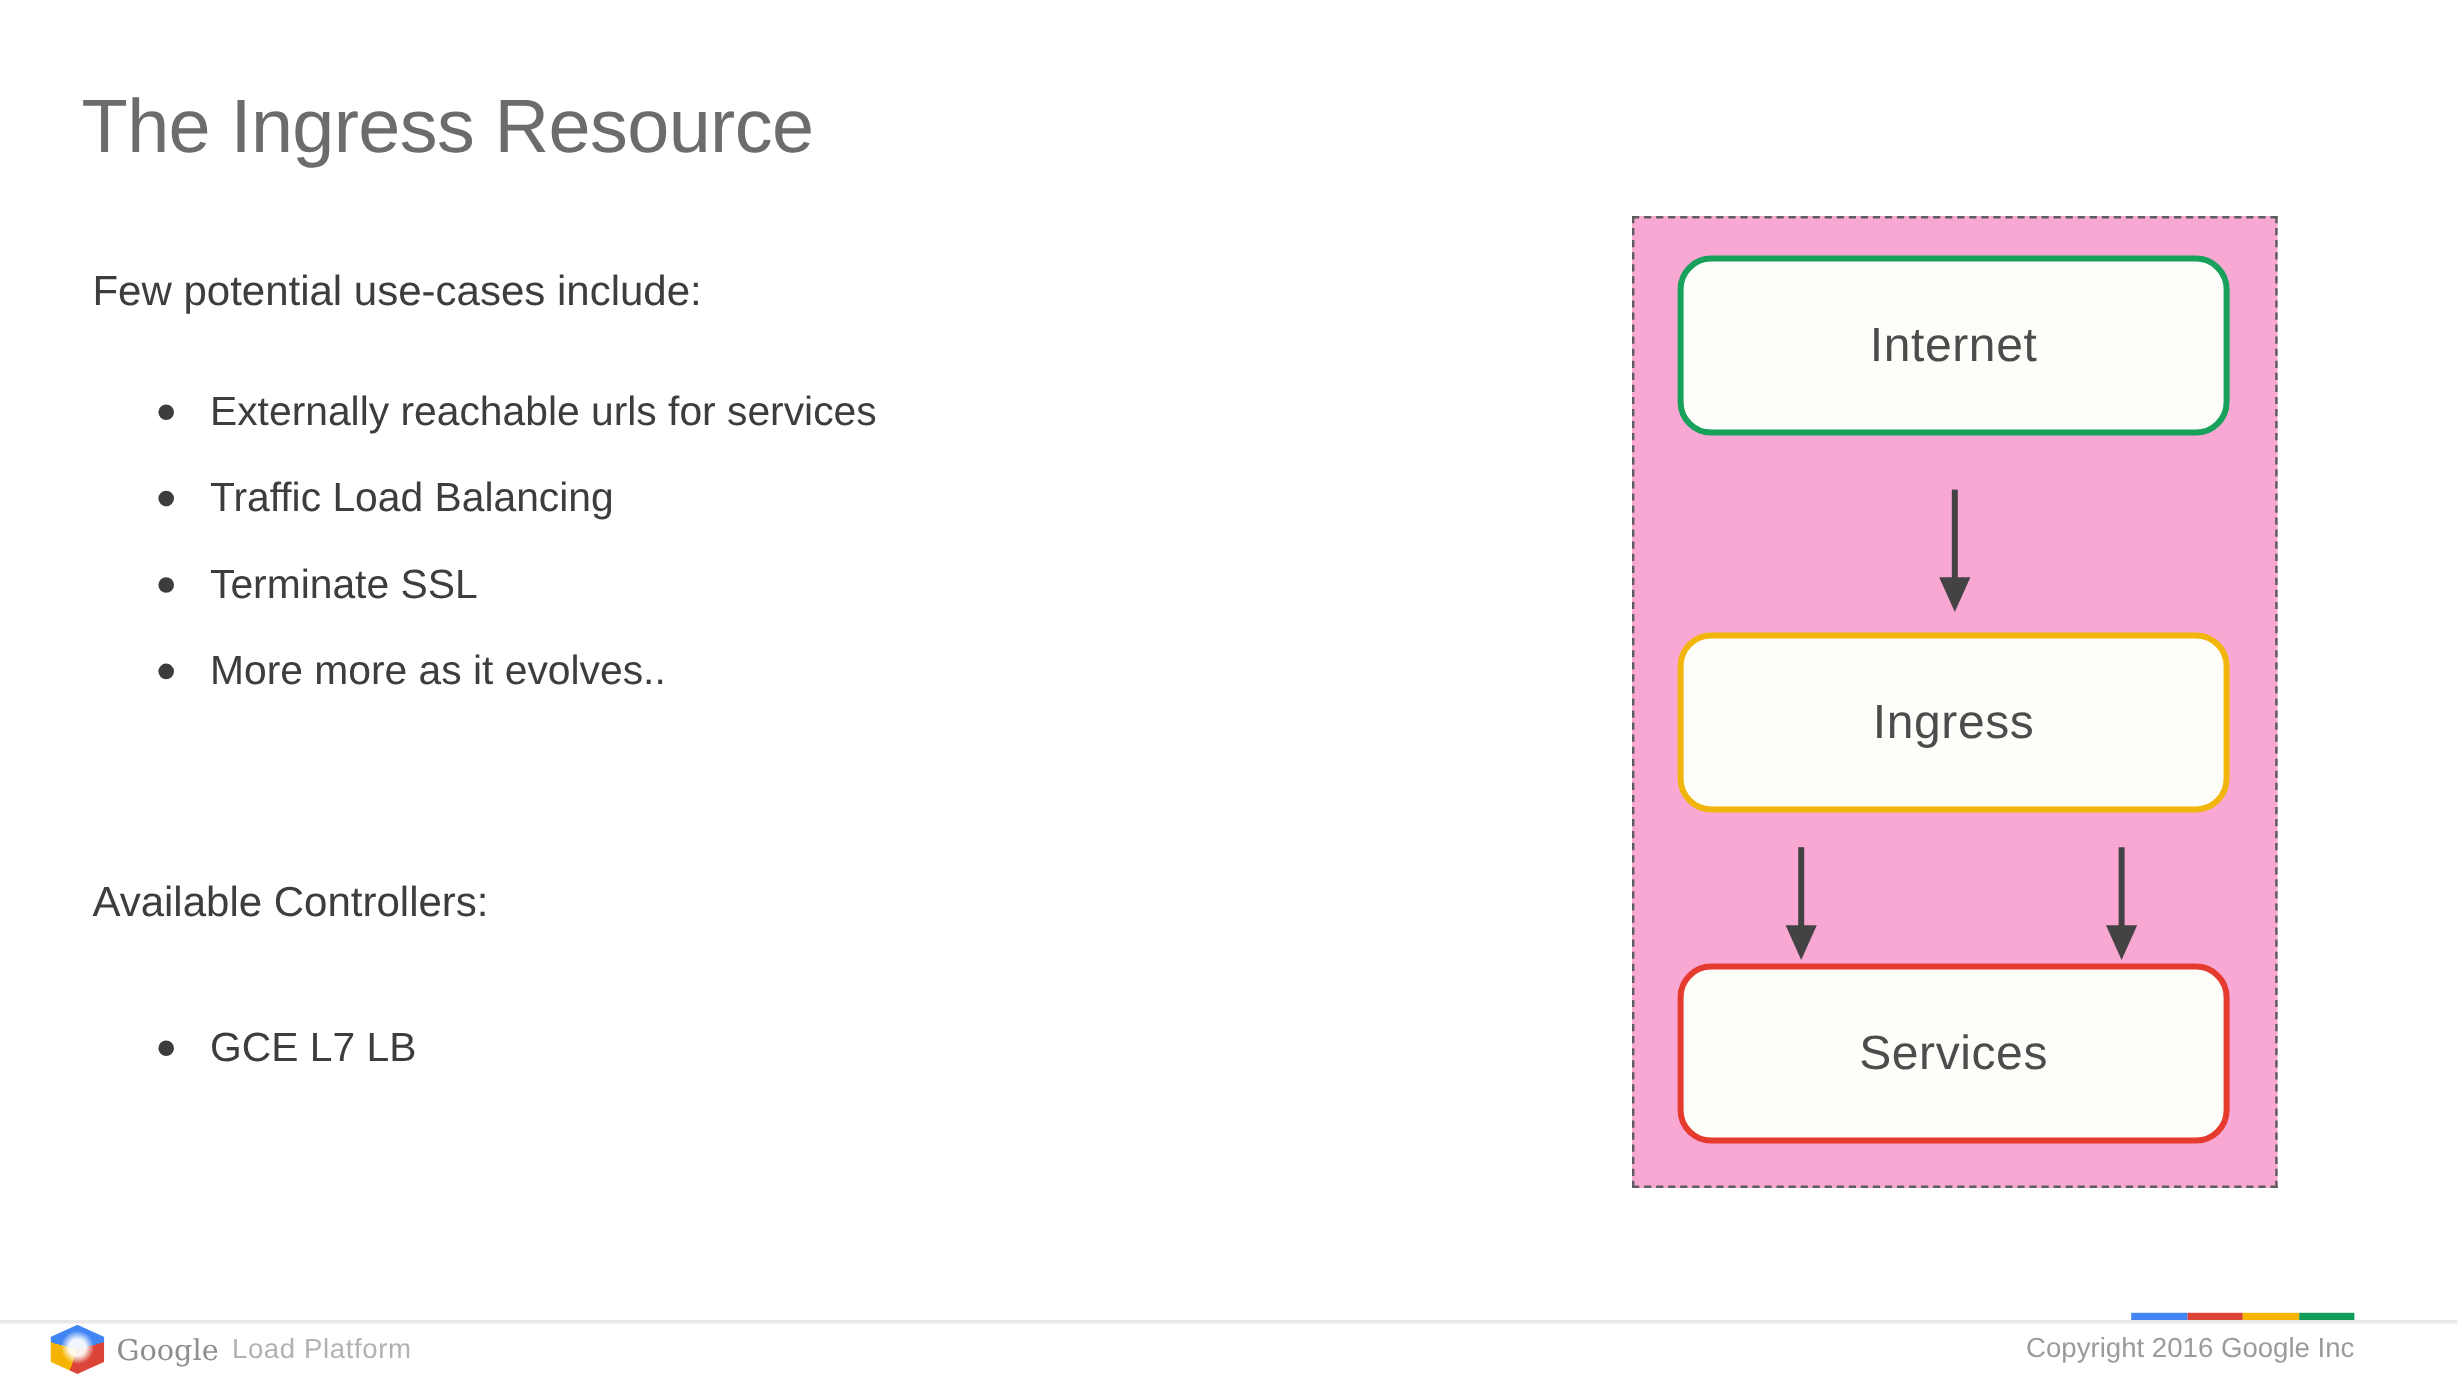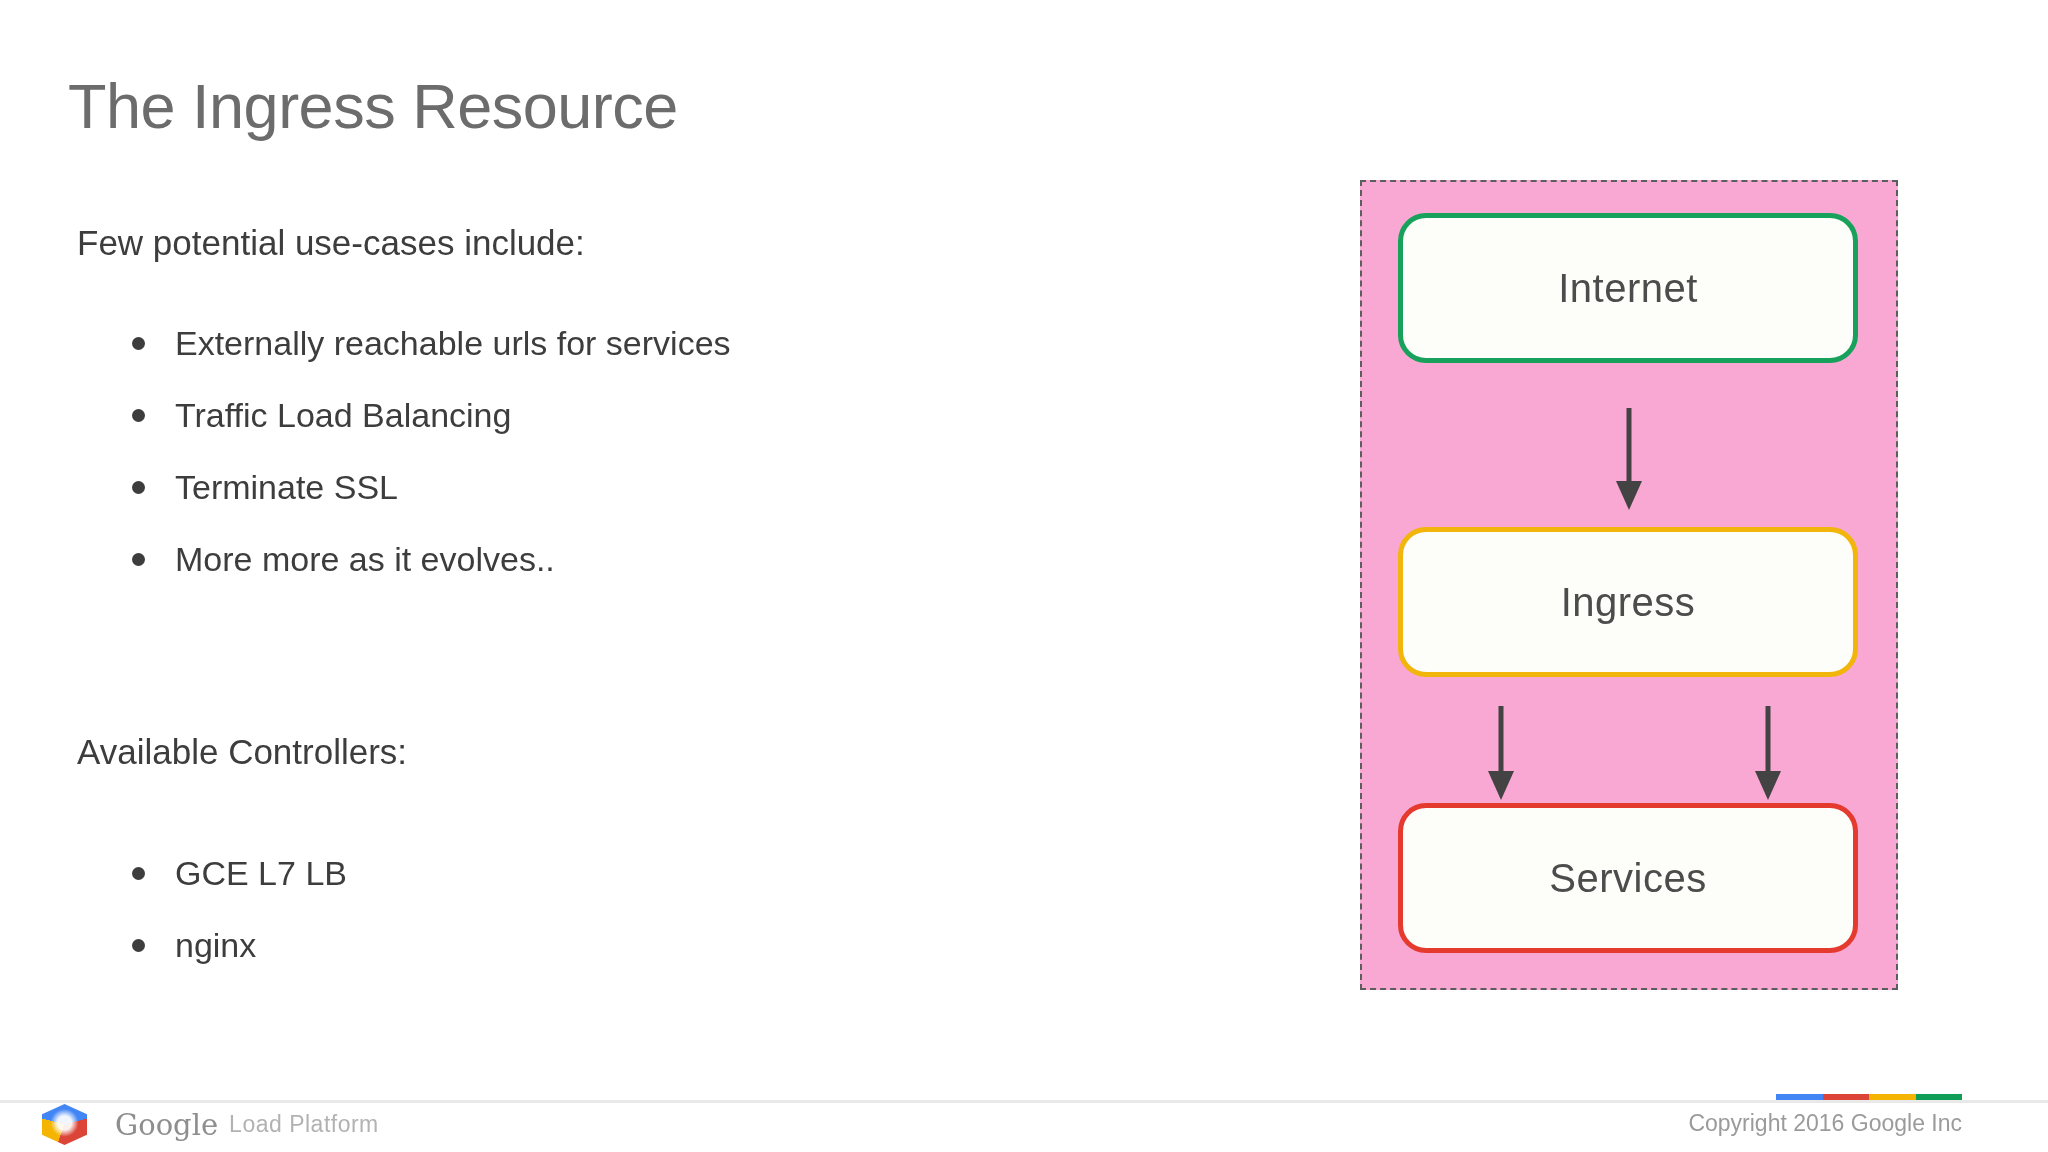--- a/index.html
+++ b/index.html
@@ -95,22 +95,22 @@
   }
   .hex-icon{
     width:45px;height:41px;
     clip-path:polygon(50% 0%, 100% 25%, 100% 75%, 50% 100%, 0% 75%, 0% 25%);
     background:
       radial-gradient(circle at 50% 46%, rgba(255,255,255,0.92) 0 7px, rgba(255,255,255,0) 14px),
       conic-gradient(#4285f4 0 75deg, #db4437 75deg 200deg, #f4b400 200deg 285deg, #4285f4 285deg 360deg);
   }
   .logo-brand{
     font-family:"DejaVu Serif", serif;
-    font-size:29px;color:#8e8e8e;
-    margin-left:28px;
+    font-size:24px;color:#8e8e8e;
+    margin-left:10px;
   }
   .logo-product{
     font-size:23px;color:#b2b2b2;
     margin-left:11px;letter-spacing:0.5px;
   }
   .copyright{
     position:absolute;right:86px;top:1110px;
     font-size:23px;color:#9b9b9b;
   }
 </style>
@@ -125,21 +125,20 @@
   <li>Externally reachable urls for services</li>
   <li>Traffic Load Balancing</li>
   <li>Terminate SSL</li>
   <li>More more as it evolves..</li>
 </ul>
 
 <p class="section-heading second">Available Controllers:</p>
 
 <ul class="bullets second">
   <li>GCE L7 LB</li>
-  <li>nginx</li>
 </ul>
 
 <div class="diagram">
   <svg class="diagram-arrows" viewBox="0 0 534 806" aria-hidden="true" style="color: rgb(67, 67, 67);">
     <g>
       <line x1="267" y1="226" x2="267" y2="302"></line>
       <polygon points="267,328 254,299 280,299"></polygon>
     </g>
     <g>
       <line x1="139" y1="524" x2="139" y2="592"></line>

